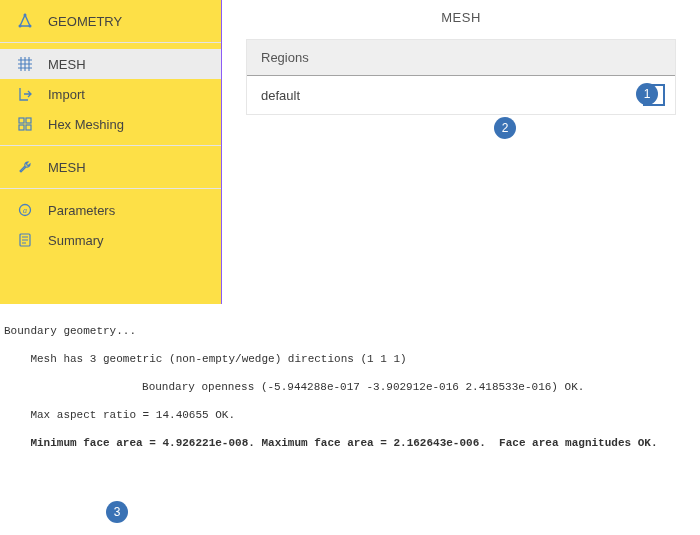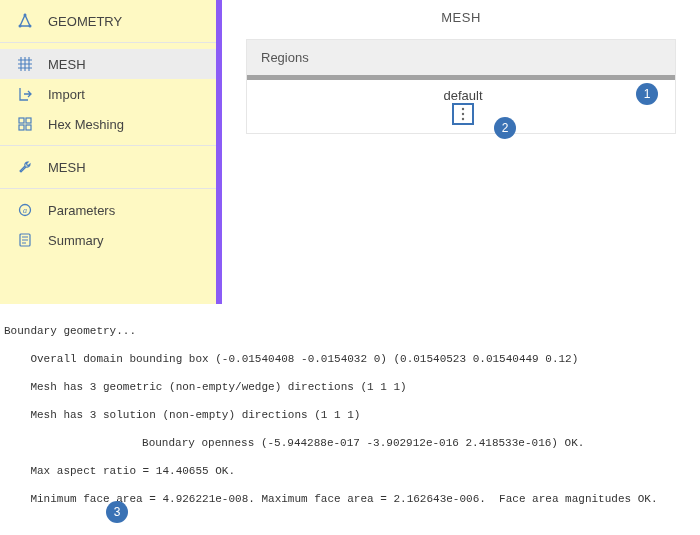--- a/index.html
+++ b/index.html
@@ -13,22 +13,22 @@
     position: relative;
     overflow: hidden;
   }
   .top {
     display: flex;
     height: 304px;
   }
   .sidebar {
     width: 222px;
     flex: 0 0 222px;
-    background: #fef9c3;
-    border-right: 6px solid #8b5cf6;
+    background: #fde047;
+    border-right: 1px solid #8b5cf6;
     padding-top: 6px;
   }
   .sidebar-item {
     display: flex;
     align-items: center;
     height: 30px;
     padding: 0 12px 0 16px;
     cursor: pointer;
     color: #555;
   }
@@ -67,30 +67,29 @@
   }
   .panel {
     margin: 0 24px;
     border: 1px solid #e6e6e6;
   }
   .panel-header {
     background: #efefef;
     padding: 10px 14px;
     font-size: 13px;
     color: #555;
-    border-bottom: 5px solid #a3a3a3;
+    border-bottom: 1px solid #a3a3a3;
     position: relative;
   }
   .panel-row {
     display: flex;
     align-items: center;
     justify-content: space-between;
     padding: 8px 10px 8px 14px;
     background: #fff;
-    flex-direction: column;
   }
   .kebab {
     width: 22px;
     height: 22px;
     border: 2px solid #3a72b5;
     display: flex;
     align-items: center;
     justify-content: center;
     cursor: pointer;
   }
@@ -223,26 +222,24 @@
 
   </div>
 </div>
 
 <div class="callout" style="top:83px; left:636px;">1</div>
 <div class="callout" style="top:117px; left:494px;">2</div>
 <div class="callout" style="top:501px; left:106px;">3</div>
 
 <div class="console">
 <span style="display: block;">Boundary geometry...</span>
-<span style="display: block;">    Overall domain bounding box (-0.01540408 -0.0154032 0) (0.01540523 0.01540449 0.12)</span>
 <span style="display: block;">    Mesh has 3 geometric (non-empty/wedge) directions (1 1 1)</span>
-<span style="display: block;">    Mesh has 3 solution (non-empty) directions (1 1 1)</span>
 <span style="display: block; text-align: center;">    Boundary openness (-5.944288e-017 -3.902912e-016 2.418533e-016) OK.</span>
 <span style="display: block;">    Max aspect ratio = 14.40655 OK.</span>
-<span style="display: block;">    Minimum face area = 4.926221e-008. Maximum face area = 2.162643e-006.  Face area magnitudes OK.</span>
+<span style="display: block; font-weight: bold;">    Minimum face area = 4.926221e-008. Maximum face area = 2.162643e-006.  Face area magnitudes OK.</span>
 
 
 
 
 
 
 
 <br><br>
 
 

